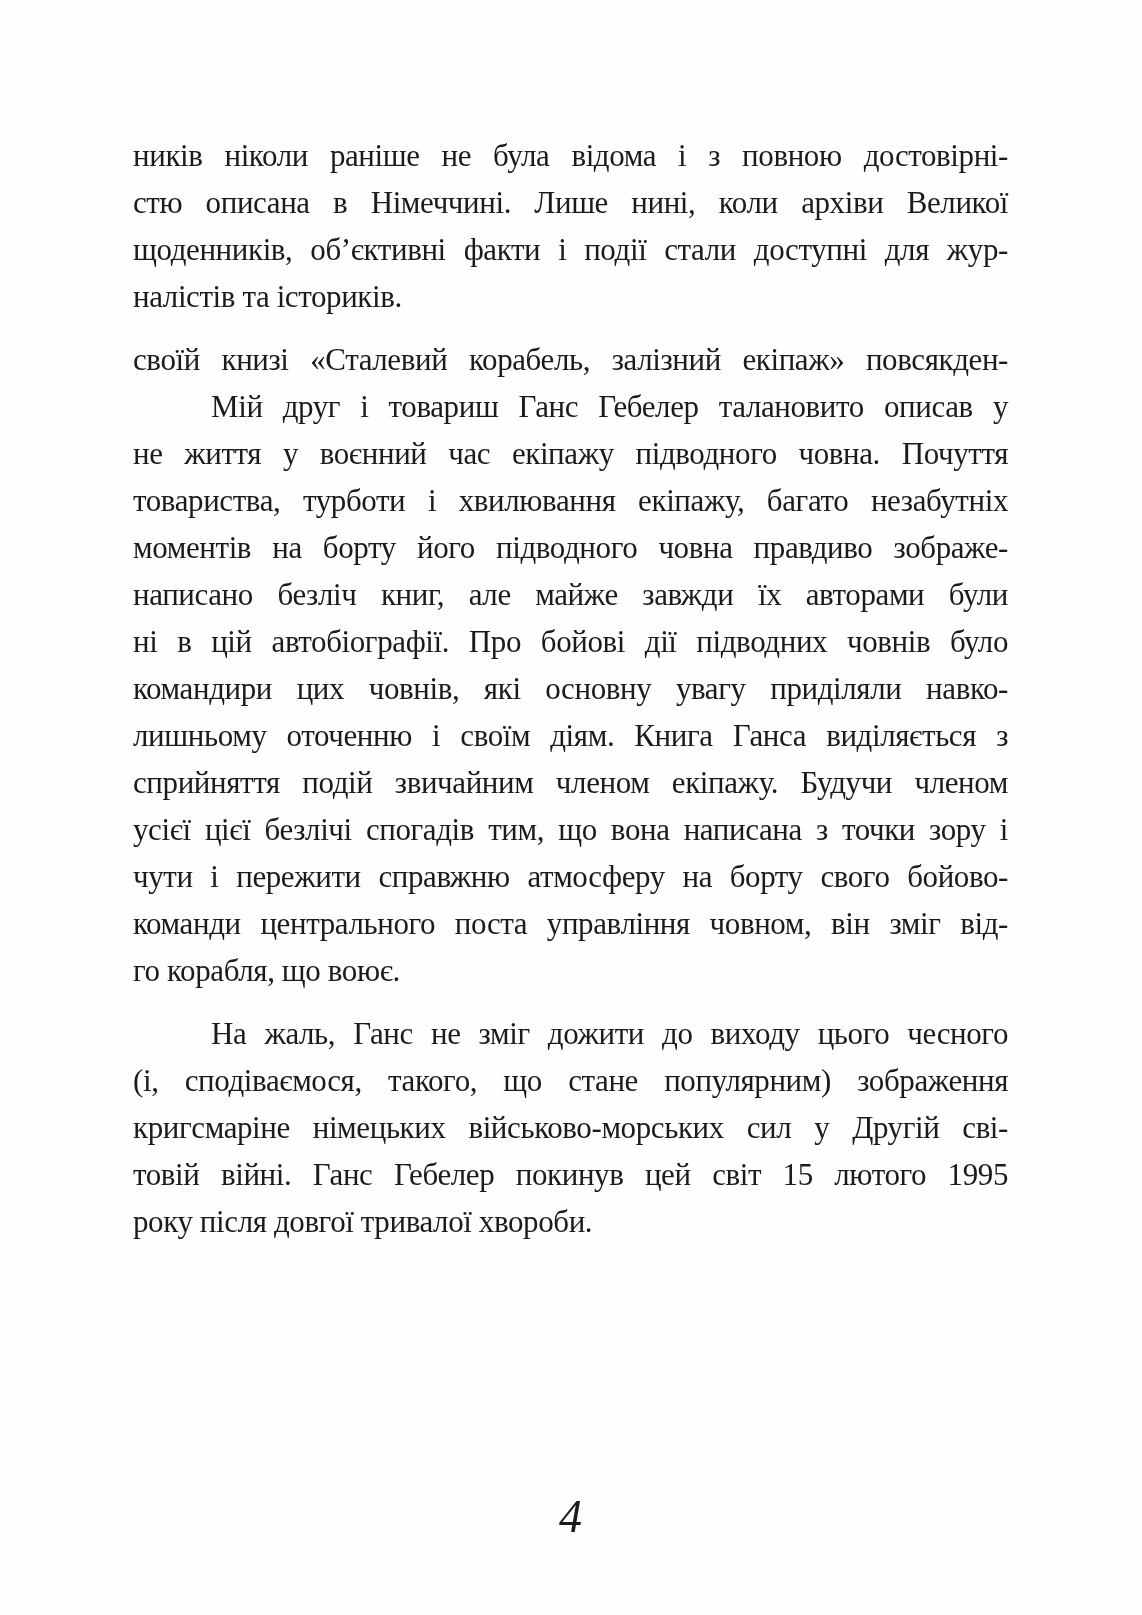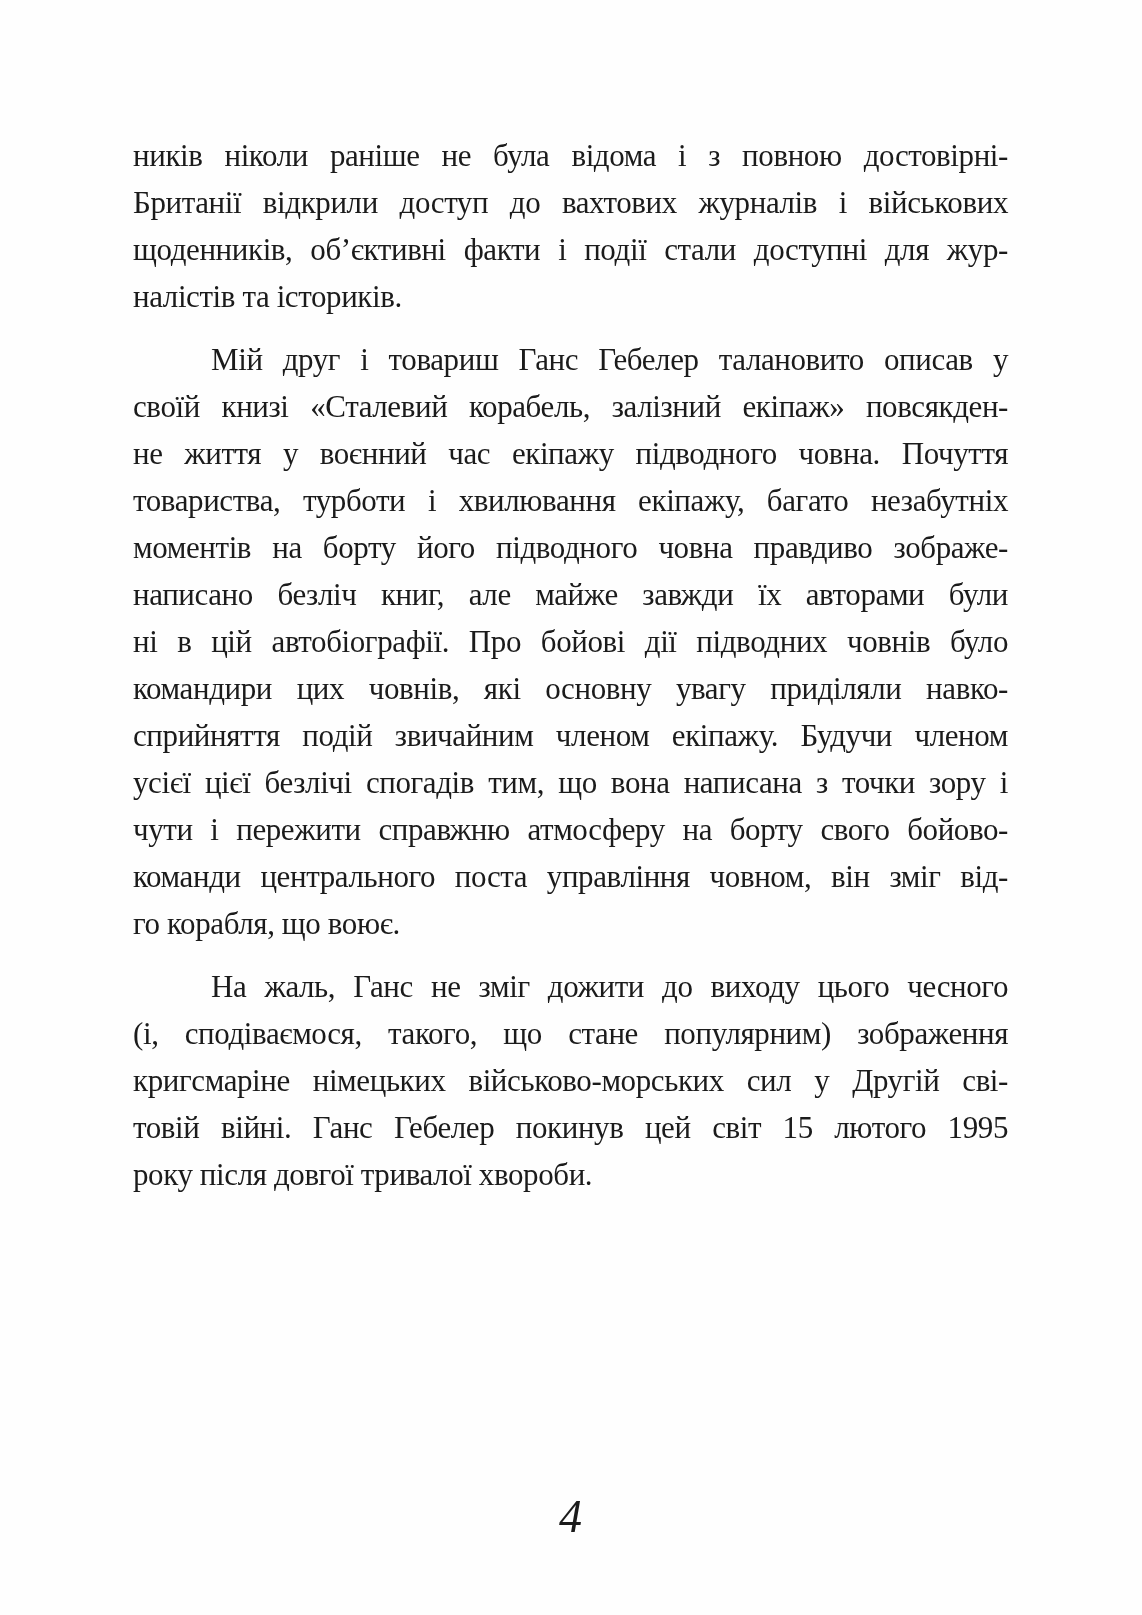--- a/index.html
+++ b/index.html
@@ -64,34 +64,35 @@
 </style>
 </head>
 <body>
 
 <div class="page">
 
   <div class="text-block">
 
     <p class="para">
       <span class="line">ників ніколи раніше не була відома і з повною достовірні-</span>
-      <span class="line">Британії відкрили доступ до вахтових журналів і військових</span>
+      <span class="line">стю описана в Німеччині. Лише нині, коли архіви Великої</span>
       <span class="line">щоденників, об’єктивні факти і події стали доступні для жур-</span>
       <span class="line last">налістів та істориків.</span>
     </p>
 
     <p class="para">
+      <span class="line">своїй книзі «Сталевий корабель, залізний екіпаж» повсякден-</span>
       <span class="line indent">Мій друг і товариш Ганс Гебелер талановито описав у</span>
-      <span class="line">своїй книзі «Сталевий корабель, залізний екіпаж» повсякден-</span>
       <span class="line">не життя у воєнний час екіпажу підводного човна. Почуття</span>
       <span class="line">товариства, турботи і хвилювання екіпажу, багато незабутніх</span>
       <span class="line">моментів на борту його підводного човна правдиво зображе-</span>
       <span class="line">написано безліч книг, але майже завжди їх авторами були</span>
       <span class="line">ні в цій автобіографії. Про бойові дії підводних човнів було</span>
       <span class="line">командири цих човнів, які основну увагу приділяли навко-</span>
+      <span class="line">лишньому оточенню і своїм діям. Книга Ганса виділяється з</span>
       <span class="line">сприйняття подій звичайним членом екіпажу. Будучи членом</span>
       <span class="line">усієї цієї безлічі спогадів тим, що вона написана з точки зору і</span>
       <span class="line">чути і пережити справжню атмосферу на борту свого бойово-</span>
       <span class="line">команди центрального поста управління човном, він зміг від-</span>
       <span class="line last">го корабля, що воює.</span>
     </p>
 
     <p class="para">
       <span class="line indent">На жаль, Ганс не зміг дожити до виходу цього чесного</span>
       <span class="line">(і, сподіваємося, такого, що стане популярним) зображення</span>

